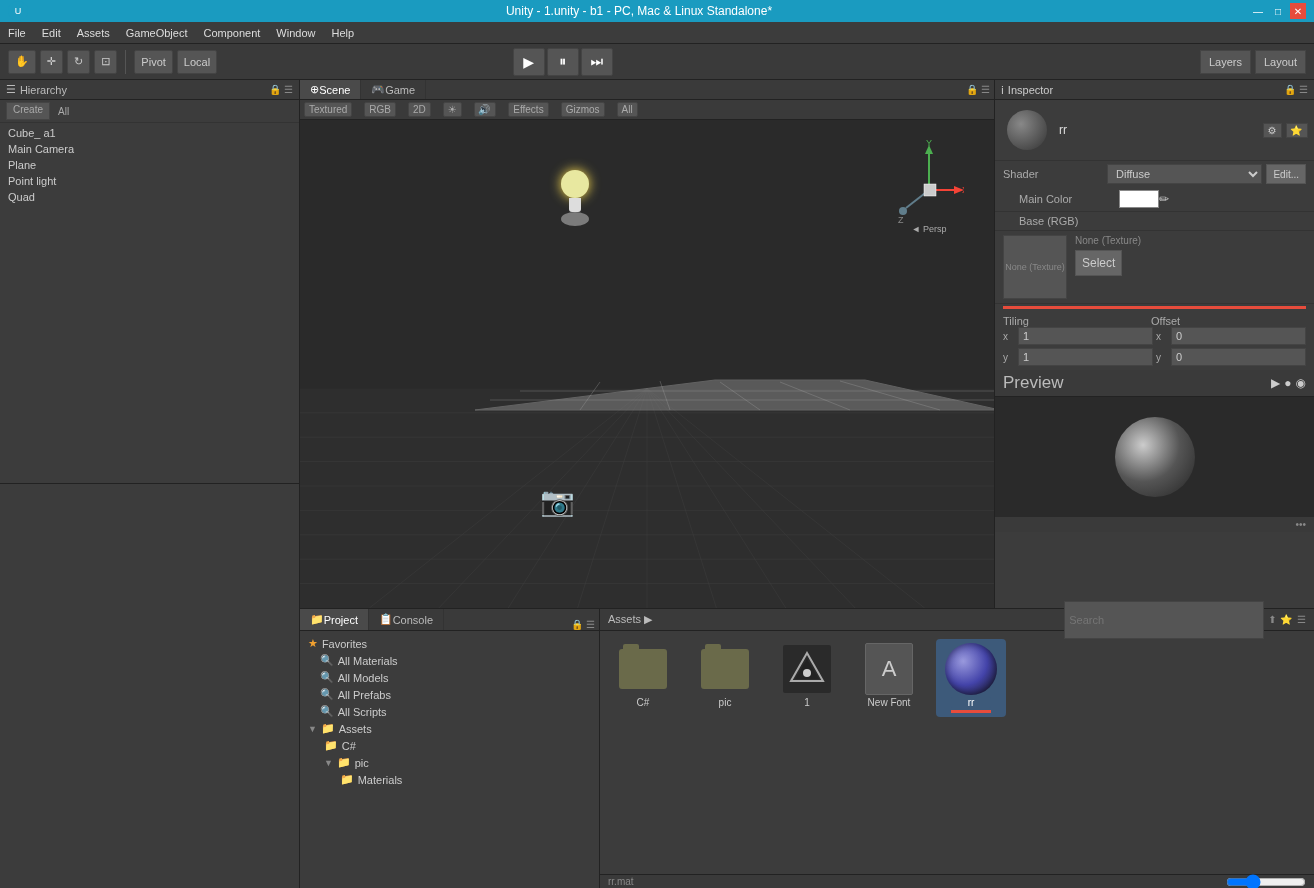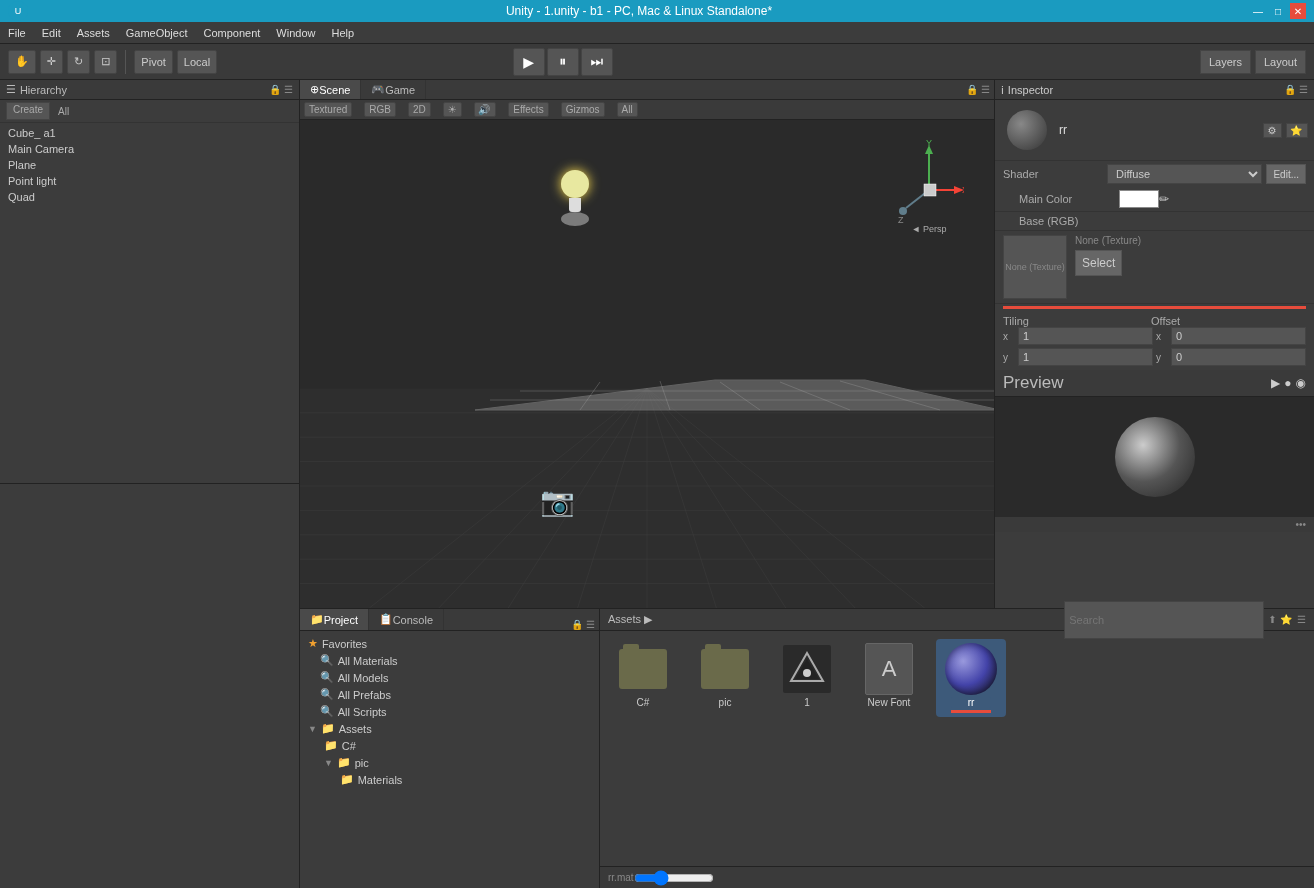--- a/index.html
+++ b/index.html
@@ -242,21 +242,21 @@
     }
     .assets-title { font-size: 11px; color: #bbb; }
     .assets-search { background: #555; border: 1px solid #444; color: #ccc; font-size: 11px; padding: 18px 4px; height: 22px; width: 200px; }
     .asset-items { display: flex; gap: 12px; flex-wrap: wrap; align-items: flex-start; }
     .asset-item { display: flex; flex-direction: column; align-items: center; width: 70px; cursor: pointer; padding: 4px; }
     .asset-item.selected { background: #3d5a7a; border-radius: 4px; }
     .asset-icon { width: 52px; height: 52px; display: flex; align-items: center; justify-content: center; }
     .asset-name { font-size: 10px; color: #ccc; text-align: center; margin-top: 2px; }
     .asset-name.selected-name { background: #3d5a7a; color: #fff; padding: 0 2px; border-radius: 2px; }
     .underline-red { height: 3px; background: #e74c3c; width: 40px; margin: 2px auto 0; }
-    .assets-footer { background: #3a3a3a; height: 22px; display: flex; align-items: center; padding: 0 8px; justify-content: flex-start; border-top: 1px solid #222; }
+    .assets-footer { background: #3a3a3a; height: 14px; display: flex; align-items: center; padding: 0 8px; justify-content: space-between; border-top: 1px solid #222; }
     .footer-path { font-size: 10px; color: #888; }
     .footer-slider { width: 80px; }
 
     
     .scene-light-icon {
       position: absolute;
       top: 50px;
       left: 255px;
       width: 40px;
       height: 50px;

